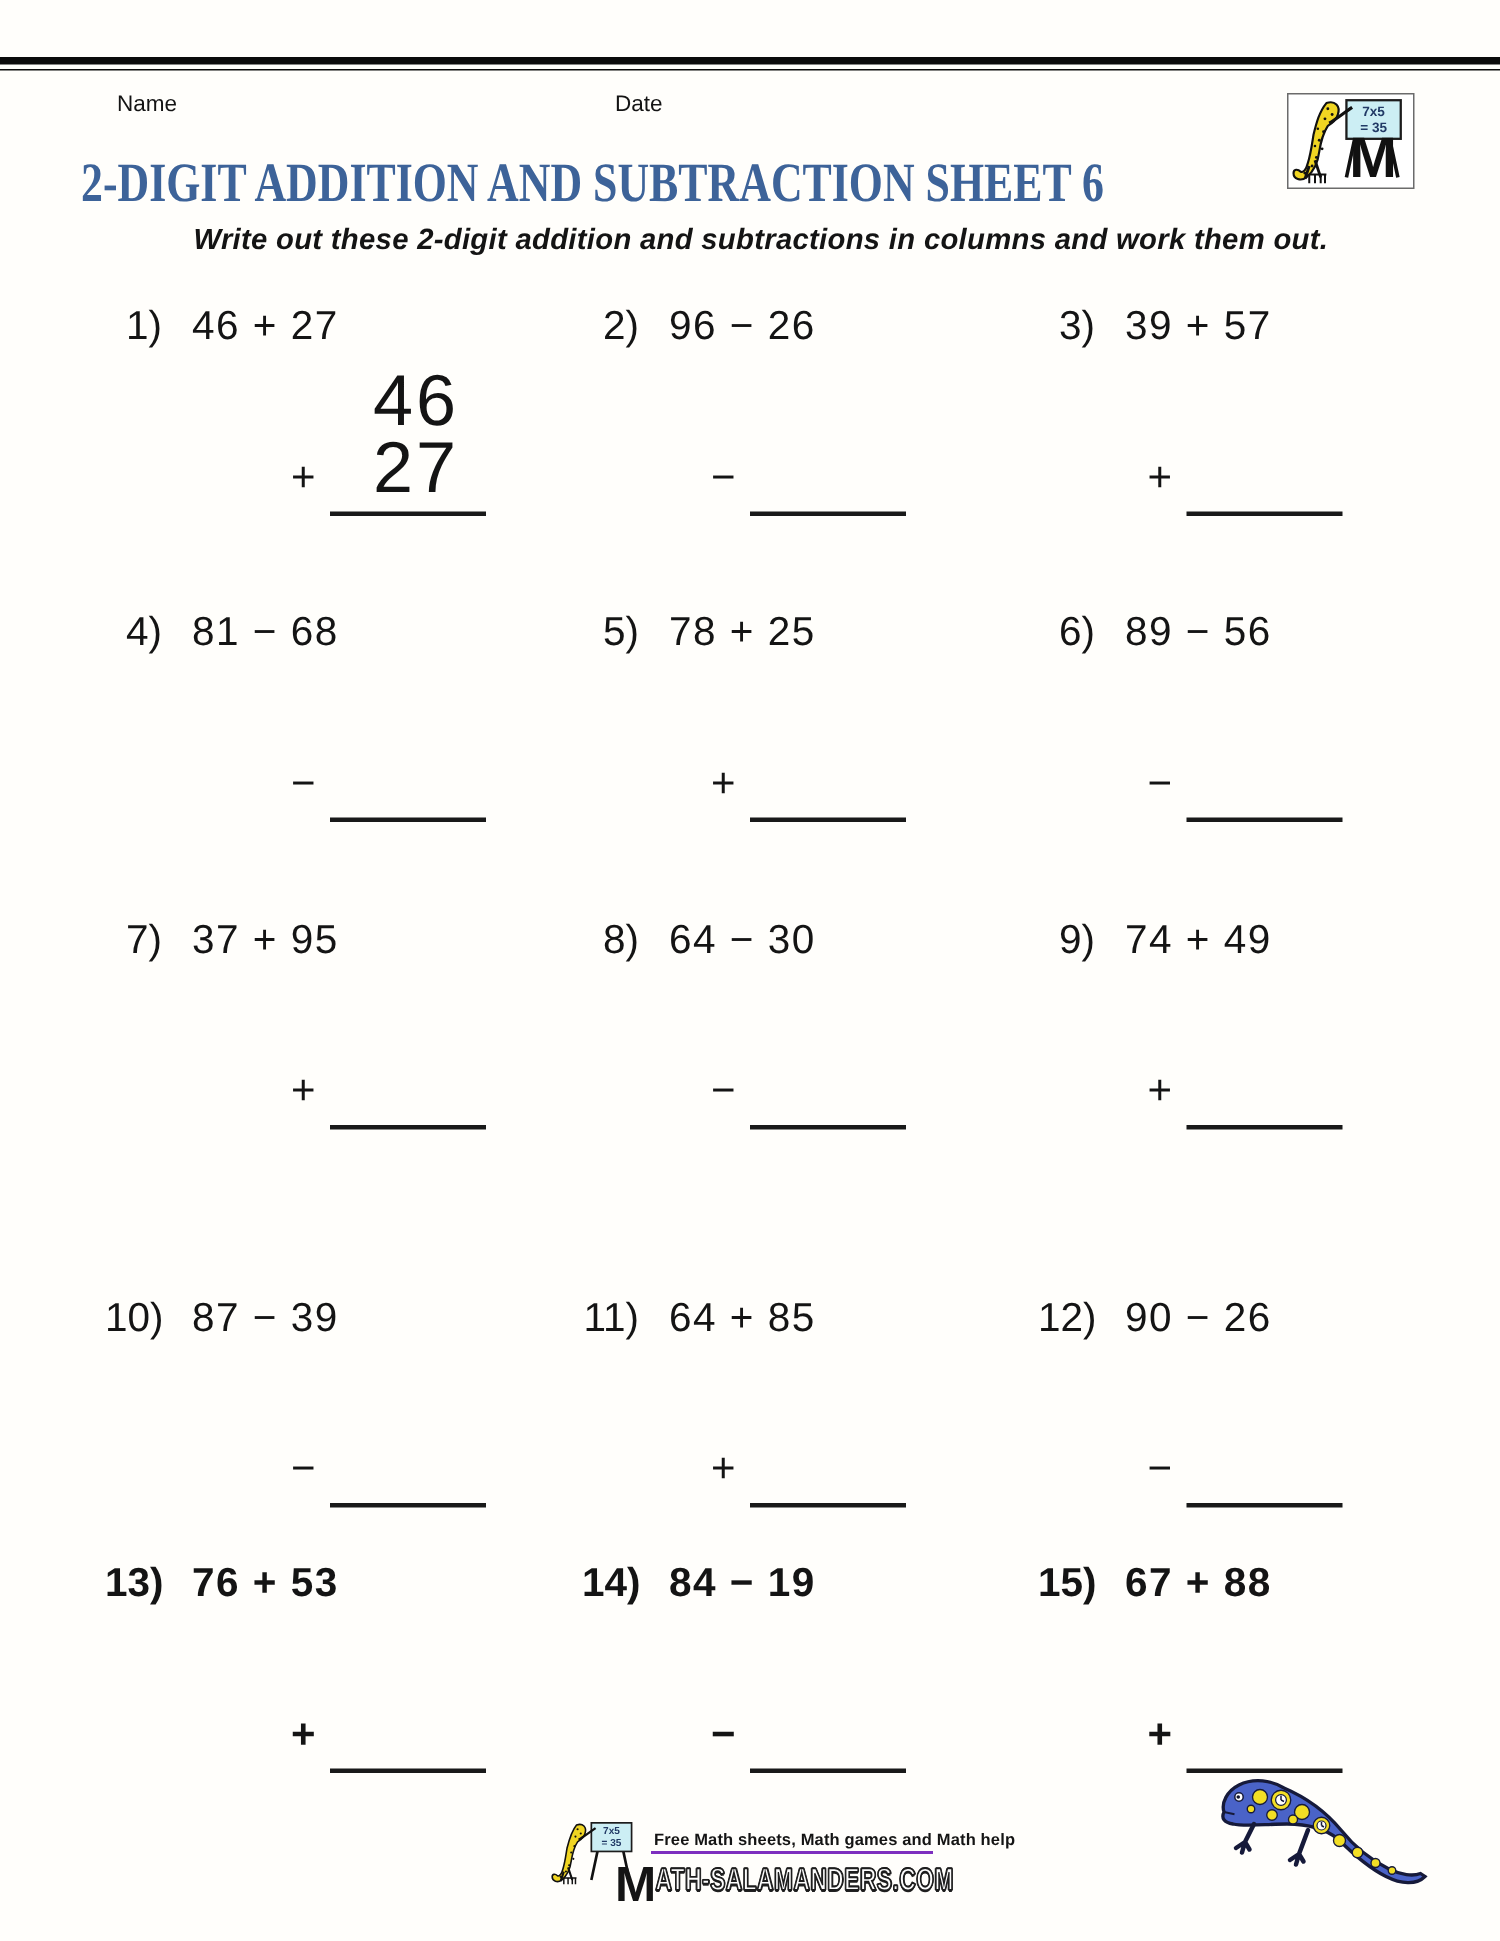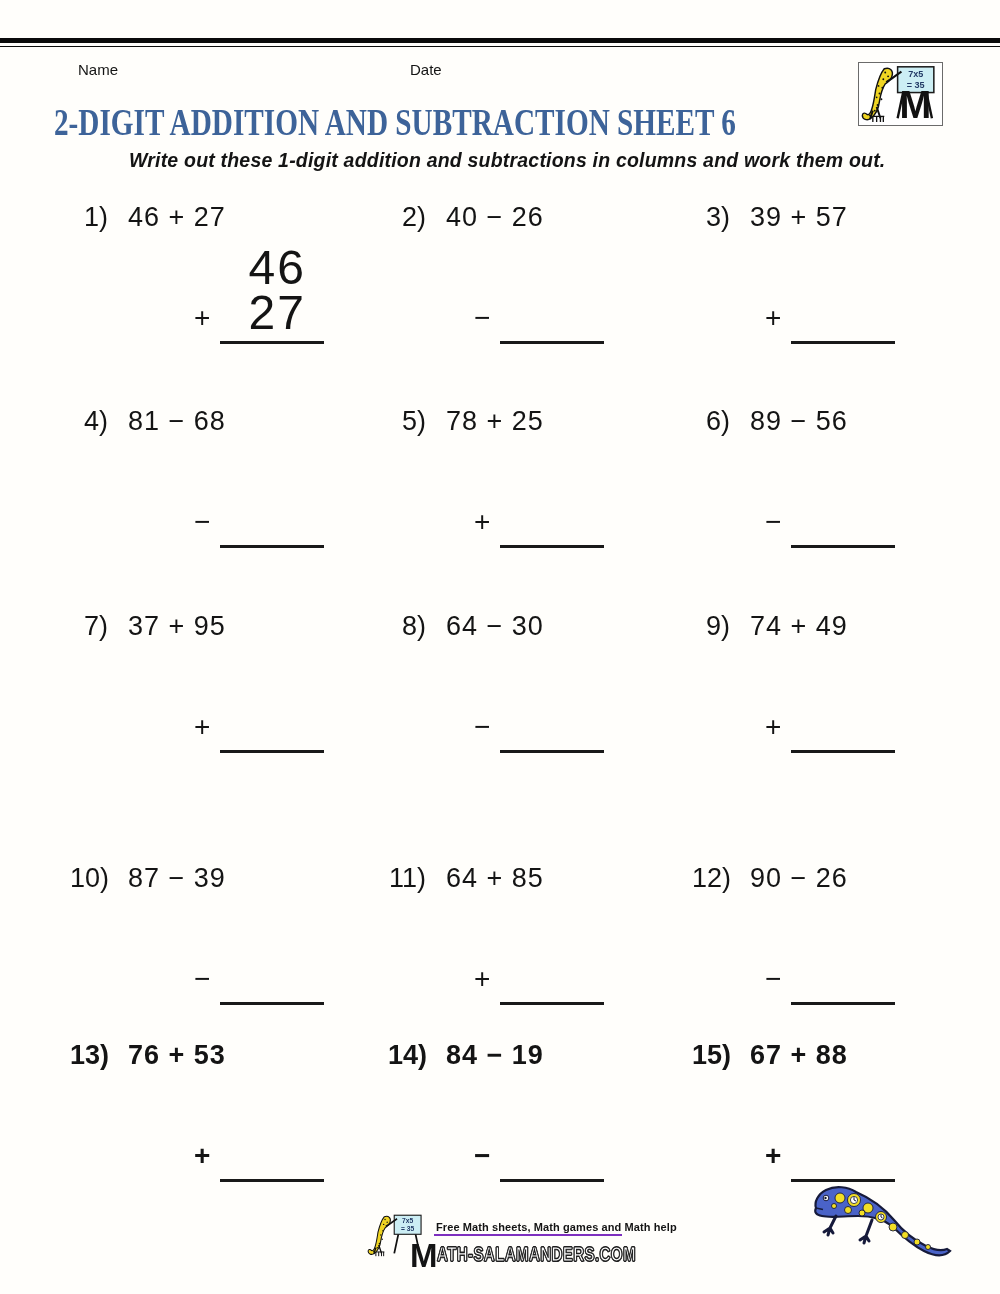--- a/index.html
+++ b/index.html
@@ -104,41 +104,41 @@
         <circle cx="19" cy="44" r="1"></circle>
           <circle cx="16" cy="50" r="1"></circle>
           <circle cx="11" cy="55" r="1"></circle>
         <circle cx="20" cy="24" r="0.9"></circle>
           <circle cx="18" cy="36" r="0.9"></circle>
       </g>
     </svg>
   </div>
 
   <div class="abs" id="sheet-title">2-DIGIT ADDITION AND SUBTRACTION SHEET 6</div>
-  <div class="abs" id="instruction">Write out these 1-digit addition and subtractions in columns and work them out.</div>
+  <div class="abs" id="instruction">Write out these 2-digit addition and subtractions in columns and work them out.</div>
 
   <div class="cell c1 r1">
     <div class="prob">
       <span class="pnum">1)</span>
       <span class="pexpr">46 + 27</span>
     </div>
     <div class="example">
       <div class="ex-line">46</div>
       <div class="ex-line">27</div>
     </div>
     <div class="work">
       <span class="sign">+</span>
       <span class="blank"></span>
     </div>
   </div>
 
   <div class="cell c2 r1">
     <div class="prob">
       <span class="pnum">2)</span>
-      <span class="pexpr">40 − 26</span>
+      <span class="pexpr">96 − 26</span>
     </div>
     <div class="work">
       <span class="sign">−</span>
       <span class="blank"></span>
     </div>
   </div>
 
   <div class="cell c3 r1">
     <div class="prob">
       <span class="pnum">3)</span>

